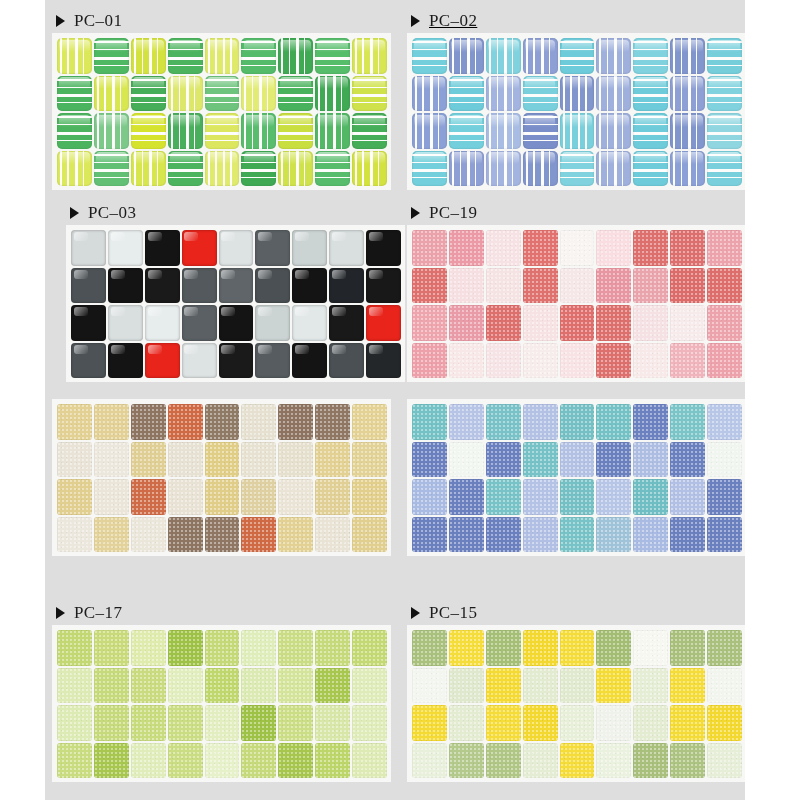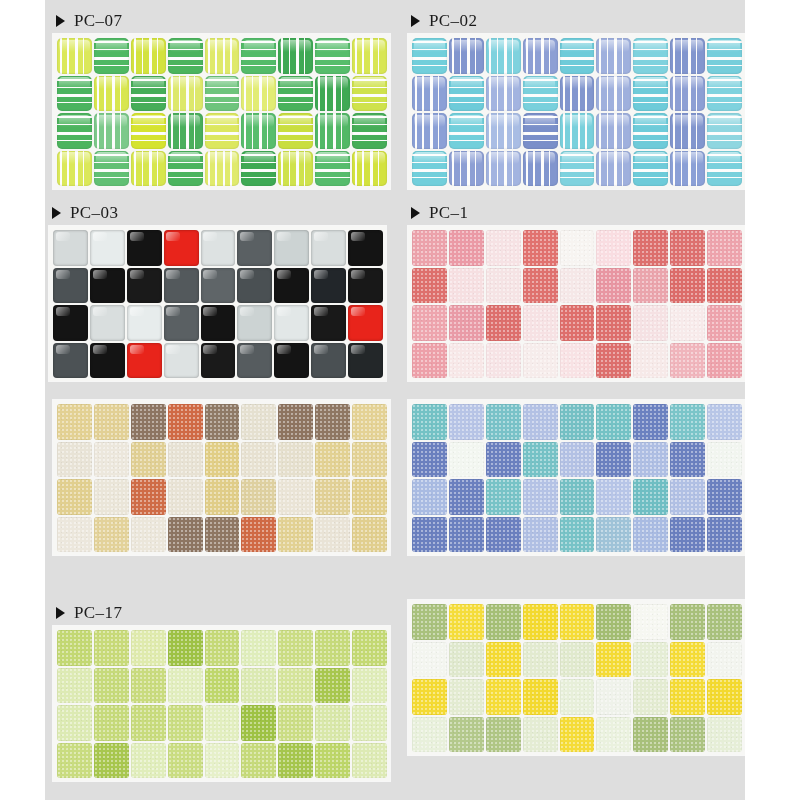--- a/index.html
+++ b/index.html
@@ -62,21 +62,21 @@
     border-radius:3px;pointer-events:none;
   }
 </style>
 </head>
 <body>
 
 <div id="sheet">
     <div class="panel" style="left: 8px; top: 8px; width: 337px;">
       <div class="panel-label">
         <span class="tri"></span>
-        <span>PC–07</span>
+        <span>PC–01</span>
       </div>
       <div class="grid-wrap" style="height: 155px;">
         <div class="grid" style="grid-template-columns: repeat(9, 1fr); grid-template-rows: repeat(4, 1fr); height: 100%;">
           <div class="tile gloss" style="background: linear-gradient(to right, rgb(219, 232, 90) 0px, rgb(219, 232, 90) 8%, rgba(255, 255, 255, 0.72) 8%, rgba(255, 255, 255, 0.72) 14%, rgb(219, 232, 90) 14%, rgb(219, 232, 90) 30%, rgba(255, 255, 255, 0.72) 30%, rgba(255, 255, 255, 0.72) 34%, rgb(219, 232, 90) 34%, rgb(219, 232, 90) 52%, rgba(255, 255, 255, 0.72) 52%, rgba(255, 255, 255, 0.72) 60%, rgb(219, 232, 90) 60%, rgb(219, 232, 90) 74%, rgba(255, 255, 255, 0.72) 74%, rgba(255, 255, 255, 0.72) 78%, rgb(219, 232, 90) 78%, rgb(219, 232, 90) 100%);"></div>
           <div class="tile gloss" style="background: linear-gradient(rgb(79, 184, 99) 0px, rgb(79, 184, 99) 8%, rgba(255, 255, 255, 0.72) 8%, rgba(255, 255, 255, 0.72) 14%, rgb(79, 184, 99) 14%, rgb(79, 184, 99) 30%, rgba(255, 255, 255, 0.72) 30%, rgba(255, 255, 255, 0.72) 34%, rgb(79, 184, 99) 34%, rgb(79, 184, 99) 52%, rgba(255, 255, 255, 0.72) 52%, rgba(255, 255, 255, 0.72) 60%, rgb(79, 184, 99) 60%, rgb(79, 184, 99) 74%, rgba(255, 255, 255, 0.72) 74%, rgba(255, 255, 255, 0.72) 78%, rgb(79, 184, 99) 78%, rgb(79, 184, 99) 100%);"></div>
           <div class="tile gloss" style="background: linear-gradient(to right, rgb(211, 226, 63) 0px, rgb(211, 226, 63) 8%, rgba(255, 255, 255, 0.72) 8%, rgba(255, 255, 255, 0.72) 14%, rgb(211, 226, 63) 14%, rgb(211, 226, 63) 30%, rgba(255, 255, 255, 0.72) 30%, rgba(255, 255, 255, 0.72) 34%, rgb(211, 226, 63) 34%, rgb(211, 226, 63) 52%, rgba(255, 255, 255, 0.72) 52%, rgba(255, 255, 255, 0.72) 60%, rgb(211, 226, 63) 60%, rgb(211, 226, 63) 74%, rgba(255, 255, 255, 0.72) 74%, rgba(255, 255, 255, 0.72) 78%, rgb(211, 226, 63) 78%, rgb(211, 226, 63) 100%);"></div>
           <div class="tile gloss" style="background: linear-gradient(rgb(76, 180, 94) 0px, rgb(76, 180, 94) 8%, rgba(255, 255, 255, 0.72) 8%, rgba(255, 255, 255, 0.72) 14%, rgb(76, 180, 94) 14%, rgb(76, 180, 94) 30%, rgba(255, 255, 255, 0.72) 30%, rgba(255, 255, 255, 0.72) 34%, rgb(76, 180, 94) 34%, rgb(76, 180, 94) 52%, rgba(255, 255, 255, 0.72) 52%, rgba(255, 255, 255, 0.72) 60%, rgb(76, 180, 94) 60%, rgb(76, 180, 94) 74%, rgba(255, 255, 255, 0.72) 74%, rgba(255, 255, 255, 0.72) 78%, rgb(76, 180, 94) 78%, rgb(76, 180, 94) 100%);"></div>
           <div class="tile gloss" style="background: linear-gradient(to right, rgb(223, 233, 106) 0px, rgb(223, 233, 106) 8%, rgba(255, 255, 255, 0.72) 8%, rgba(255, 255, 255, 0.72) 14%, rgb(223, 233, 106) 14%, rgb(223, 233, 106) 30%, rgba(255, 255, 255, 0.72) 30%, rgba(255, 255, 255, 0.72) 34%, rgb(223, 233, 106) 34%, rgb(223, 233, 106) 52%, rgba(255, 255, 255, 0.72) 52%, rgba(255, 255, 255, 0.72) 60%, rgb(223, 233, 106) 60%, rgb(223, 233, 106) 74%, rgba(255, 255, 255, 0.72) 74%, rgba(255, 255, 255, 0.72) 78%, rgb(223, 233, 106) 78%, rgb(223, 233, 106) 100%);"></div>
           <div class="tile gloss" style="background: linear-gradient(rgb(83, 187, 105) 0px, rgb(83, 187, 105) 8%, rgba(255, 255, 255, 0.72) 8%, rgba(255, 255, 255, 0.72) 14%, rgb(83, 187, 105) 14%, rgb(83, 187, 105) 30%, rgba(255, 255, 255, 0.72) 30%, rgba(255, 255, 255, 0.72) 34%, rgb(83, 187, 105) 34%, rgb(83, 187, 105) 52%, rgba(255, 255, 255, 0.72) 52%, rgba(255, 255, 255, 0.72) 60%, rgb(83, 187, 105) 60%, rgb(83, 187, 105) 74%, rgba(255, 255, 255, 0.72) 74%, rgba(255, 255, 255, 0.72) 78%, rgb(83, 187, 105) 78%, rgb(83, 187, 105) 100%);"></div>
           <div class="tile gloss" style="background: linear-gradient(to right, rgb(63, 169, 84) 0px, rgb(63, 169, 84) 8%, rgba(255, 255, 255, 0.72) 8%, rgba(255, 255, 255, 0.72) 14%, rgb(63, 169, 84) 14%, rgb(63, 169, 84) 30%, rgba(255, 255, 255, 0.72) 30%, rgba(255, 255, 255, 0.72) 34%, rgb(63, 169, 84) 34%, rgb(63, 169, 84) 52%, rgba(255, 255, 255, 0.72) 52%, rgba(255, 255, 255, 0.72) 60%, rgb(63, 169, 84) 60%, rgb(63, 169, 84) 74%, rgba(255, 255, 255, 0.72) 74%, rgba(255, 255, 255, 0.72) 78%, rgb(63, 169, 84) 78%, rgb(63, 169, 84) 100%);"></div>
@@ -105,21 +105,21 @@
           <div class="tile gloss" style="background: linear-gradient(to right, rgb(215, 230, 77) 0px, rgb(215, 230, 77) 8%, rgba(255, 255, 255, 0.72) 8%, rgba(255, 255, 255, 0.72) 14%, rgb(215, 230, 77) 14%, rgb(215, 230, 77) 30%, rgba(255, 255, 255, 0.72) 30%, rgba(255, 255, 255, 0.72) 34%, rgb(215, 230, 77) 34%, rgb(215, 230, 77) 52%, rgba(255, 255, 255, 0.72) 52%, rgba(255, 255, 255, 0.72) 60%, rgb(215, 230, 77) 60%, rgb(215, 230, 77) 74%, rgba(255, 255, 255, 0.72) 74%, rgba(255, 255, 255, 0.72) 78%, rgb(215, 230, 77) 78%, rgb(215, 230, 77) 100%);"></div>
           <div class="tile gloss" style="background: linear-gradient(rgb(76, 180, 94) 0px, rgb(76, 180, 94) 8%, rgba(255, 255, 255, 0.72) 8%, rgba(255, 255, 255, 0.72) 14%, rgb(76, 180, 94) 14%, rgb(76, 180, 94) 30%, rgba(255, 255, 255, 0.72) 30%, rgba(255, 255, 255, 0.72) 34%, rgb(76, 180, 94) 34%, rgb(76, 180, 94) 52%, rgba(255, 255, 255, 0.72) 52%, rgba(255, 255, 255, 0.72) 60%, rgb(76, 180, 94) 60%, rgb(76, 180, 94) 74%, rgba(255, 255, 255, 0.72) 74%, rgba(255, 255, 255, 0.72) 78%, rgb(76, 180, 94) 78%, rgb(76, 180, 94) 100%);"></div>
           <div class="tile gloss" style="background: linear-gradient(to right, rgb(224, 234, 109) 0px, rgb(224, 234, 109) 8%, rgba(255, 255, 255, 0.72) 8%, rgba(255, 255, 255, 0.72) 14%, rgb(224, 234, 109) 14%, rgb(224, 234, 109) 30%, rgba(255, 255, 255, 0.72) 30%, rgba(255, 255, 255, 0.72) 34%, rgb(224, 234, 109) 34%, rgb(224, 234, 109) 52%, rgba(255, 255, 255, 0.72) 52%, rgba(255, 255, 255, 0.72) 60%, rgb(224, 234, 109) 60%, rgb(224, 234, 109) 74%, rgba(255, 255, 255, 0.72) 74%, rgba(255, 255, 255, 0.72) 78%, rgb(224, 234, 109) 78%, rgb(224, 234, 109) 100%);"></div>
           <div class="tile gloss" style="background: linear-gradient(rgb(63, 169, 84) 0px, rgb(63, 169, 84) 8%, rgba(255, 255, 255, 0.72) 8%, rgba(255, 255, 255, 0.72) 14%, rgb(63, 169, 84) 14%, rgb(63, 169, 84) 30%, rgba(255, 255, 255, 0.72) 30%, rgba(255, 255, 255, 0.72) 34%, rgb(63, 169, 84) 34%, rgb(63, 169, 84) 52%, rgba(255, 255, 255, 0.72) 52%, rgba(255, 255, 255, 0.72) 60%, rgb(63, 169, 84) 60%, rgb(63, 169, 84) 74%, rgba(255, 255, 255, 0.72) 74%, rgba(255, 255, 255, 0.72) 78%, rgb(63, 169, 84) 78%, rgb(63, 169, 84) 100%);"></div>
           <div class="tile gloss" style="background: linear-gradient(to right, rgb(207, 226, 76) 0px, rgb(207, 226, 76) 8%, rgba(255, 255, 255, 0.72) 8%, rgba(255, 255, 255, 0.72) 14%, rgb(207, 226, 76) 14%, rgb(207, 226, 76) 30%, rgba(255, 255, 255, 0.72) 30%, rgba(255, 255, 255, 0.72) 34%, rgb(207, 226, 76) 34%, rgb(207, 226, 76) 52%, rgba(255, 255, 255, 0.72) 52%, rgba(255, 255, 255, 0.72) 60%, rgb(207, 226, 76) 60%, rgb(207, 226, 76) 74%, rgba(255, 255, 255, 0.72) 74%, rgba(255, 255, 255, 0.72) 78%, rgb(207, 226, 76) 78%, rgb(207, 226, 76) 100%);"></div>
           <div class="tile gloss" style="background: linear-gradient(rgb(87, 188, 108) 0px, rgb(87, 188, 108) 8%, rgba(255, 255, 255, 0.72) 8%, rgba(255, 255, 255, 0.72) 14%, rgb(87, 188, 108) 14%, rgb(87, 188, 108) 30%, rgba(255, 255, 255, 0.72) 30%, rgba(255, 255, 255, 0.72) 34%, rgb(87, 188, 108) 34%, rgb(87, 188, 108) 52%, rgba(255, 255, 255, 0.72) 52%, rgba(255, 255, 255, 0.72) 60%, rgb(87, 188, 108) 60%, rgb(87, 188, 108) 74%, rgba(255, 255, 255, 0.72) 74%, rgba(255, 255, 255, 0.72) 78%, rgb(87, 188, 108) 78%, rgb(87, 188, 108) 100%);"></div>
           <div class="tile gloss" style="background: linear-gradient(to right, rgb(211, 226, 63) 0px, rgb(211, 226, 63) 8%, rgba(255, 255, 255, 0.72) 8%, rgba(255, 255, 255, 0.72) 14%, rgb(211, 226, 63) 14%, rgb(211, 226, 63) 30%, rgba(255, 255, 255, 0.72) 30%, rgba(255, 255, 255, 0.72) 34%, rgb(211, 226, 63) 34%, rgb(211, 226, 63) 52%, rgba(255, 255, 255, 0.72) 52%, rgba(255, 255, 255, 0.72) 60%, rgb(211, 226, 63) 60%, rgb(211, 226, 63) 74%, rgba(255, 255, 255, 0.72) 74%, rgba(255, 255, 255, 0.72) 78%, rgb(211, 226, 63) 78%, rgb(211, 226, 63) 100%);"></div>
         </div>
       </div>
     </div>
-    <div class="panel" style="left: 363px; top: 8px; width: 337px;">
+    <div class="panel" style="left: 363px; top: 8px; width: 337px; text-decoration: underline;">
       <div class="panel-label">
         <span class="tri"></span>
         <span>PC–02</span>
       </div>
       <div class="grid-wrap" style="height: 155px;">
         <div class="grid" style="grid-template-columns: repeat(9, 1fr); grid-template-rows: repeat(4, 1fr); height: 100%;">
           <div class="tile gloss" style="background: linear-gradient(rgb(114, 207, 219) 0px, rgb(114, 207, 219) 8%, rgba(255, 255, 255, 0.72) 8%, rgba(255, 255, 255, 0.72) 14%, rgb(114, 207, 219) 14%, rgb(114, 207, 219) 30%, rgba(255, 255, 255, 0.72) 30%, rgba(255, 255, 255, 0.72) 34%, rgb(114, 207, 219) 34%, rgb(114, 207, 219) 52%, rgba(255, 255, 255, 0.72) 52%, rgba(255, 255, 255, 0.72) 60%, rgb(114, 207, 219) 60%, rgb(114, 207, 219) 74%, rgba(255, 255, 255, 0.72) 74%, rgba(255, 255, 255, 0.72) 78%, rgb(114, 207, 219) 78%, rgb(114, 207, 219) 100%);"></div>
           <div class="tile gloss" style="background: linear-gradient(to right, rgb(130, 150, 206) 0px, rgb(130, 150, 206) 8%, rgba(255, 255, 255, 0.72) 8%, rgba(255, 255, 255, 0.72) 14%, rgb(130, 150, 206) 14%, rgb(130, 150, 206) 30%, rgba(255, 255, 255, 0.72) 30%, rgba(255, 255, 255, 0.72) 34%, rgb(130, 150, 206) 34%, rgb(130, 150, 206) 52%, rgba(255, 255, 255, 0.72) 52%, rgba(255, 255, 255, 0.72) 60%, rgb(130, 150, 206) 60%, rgb(130, 150, 206) 74%, rgba(255, 255, 255, 0.72) 74%, rgba(255, 255, 255, 0.72) 78%, rgb(130, 150, 206) 78%, rgb(130, 150, 206) 100%);"></div>
           <div class="tile gloss" style="background: linear-gradient(to right, rgb(127, 210, 222) 0px, rgb(127, 210, 222) 8%, rgba(255, 255, 255, 0.72) 8%, rgba(255, 255, 255, 0.72) 14%, rgb(127, 210, 222) 14%, rgb(127, 210, 222) 30%, rgba(255, 255, 255, 0.72) 30%, rgba(255, 255, 255, 0.72) 34%, rgb(127, 210, 222) 34%, rgb(127, 210, 222) 52%, rgba(255, 255, 255, 0.72) 52%, rgba(255, 255, 255, 0.72) 60%, rgb(127, 210, 222) 60%, rgb(127, 210, 222) 74%, rgba(255, 255, 255, 0.72) 74%, rgba(255, 255, 255, 0.72) 78%, rgb(127, 210, 222) 78%, rgb(127, 210, 222) 100%);"></div>
           <div class="tile gloss" style="background: linear-gradient(to right, rgb(141, 159, 212) 0px, rgb(141, 159, 212) 8%, rgba(255, 255, 255, 0.72) 8%, rgba(255, 255, 255, 0.72) 14%, rgb(141, 159, 212) 14%, rgb(141, 159, 212) 30%, rgba(255, 255, 255, 0.72) 30%, rgba(255, 255, 255, 0.72) 34%, rgb(141, 159, 212) 34%, rgb(141, 159, 212) 52%, rgba(255, 255, 255, 0.72) 52%, rgba(255, 255, 255, 0.72) 60%, rgb(141, 159, 212) 60%, rgb(141, 159, 212) 74%, rgba(255, 255, 255, 0.72) 74%, rgba(255, 255, 255, 0.72) 78%, rgb(141, 159, 212) 78%, rgb(141, 159, 212) 100%);"></div>
@@ -151,21 +151,21 @@
           <div class="tile gloss" style="background: linear-gradient(to right, rgb(163, 180, 224) 0px, rgb(163, 180, 224) 8%, rgba(255, 255, 255, 0.72) 8%, rgba(255, 255, 255, 0.72) 14%, rgb(163, 180, 224) 14%, rgb(163, 180, 224) 30%, rgba(255, 255, 255, 0.72) 30%, rgba(255, 255, 255, 0.72) 34%, rgb(163, 180, 224) 34%, rgb(163, 180, 224) 52%, rgba(255, 255, 255, 0.72) 52%, rgba(255, 255, 255, 0.72) 60%, rgb(163, 180, 224) 60%, rgb(163, 180, 224) 74%, rgba(255, 255, 255, 0.72) 74%, rgba(255, 255, 255, 0.72) 78%, rgb(163, 180, 224) 78%, rgb(163, 180, 224) 100%);"></div>
           <div class="tile gloss" style="background: linear-gradient(to right, rgb(130, 150, 206) 0px, rgb(130, 150, 206) 8%, rgba(255, 255, 255, 0.72) 8%, rgba(255, 255, 255, 0.72) 14%, rgb(130, 150, 206) 14%, rgb(130, 150, 206) 30%, rgba(255, 255, 255, 0.72) 30%, rgba(255, 255, 255, 0.72) 34%, rgb(130, 150, 206) 34%, rgb(130, 150, 206) 52%, rgba(255, 255, 255, 0.72) 52%, rgba(255, 255, 255, 0.72) 60%, rgb(130, 150, 206) 60%, rgb(130, 150, 206) 74%, rgba(255, 255, 255, 0.72) 74%, rgba(255, 255, 255, 0.72) 78%, rgb(130, 150, 206) 78%, rgb(130, 150, 206) 100%);"></div>
           <div class="tile gloss" style="background: linear-gradient(rgb(127, 210, 222) 0px, rgb(127, 210, 222) 8%, rgba(255, 255, 255, 0.72) 8%, rgba(255, 255, 255, 0.72) 14%, rgb(127, 210, 222) 14%, rgb(127, 210, 222) 30%, rgba(255, 255, 255, 0.72) 30%, rgba(255, 255, 255, 0.72) 34%, rgb(127, 210, 222) 34%, rgb(127, 210, 222) 52%, rgba(255, 255, 255, 0.72) 52%, rgba(255, 255, 255, 0.72) 60%, rgb(127, 210, 222) 60%, rgb(127, 210, 222) 74%, rgba(255, 255, 255, 0.72) 74%, rgba(255, 255, 255, 0.72) 78%, rgb(127, 210, 222) 78%, rgb(127, 210, 222) 100%);"></div>
           <div class="tile gloss" style="background: linear-gradient(to right, rgb(159, 176, 221) 0px, rgb(159, 176, 221) 8%, rgba(255, 255, 255, 0.72) 8%, rgba(255, 255, 255, 0.72) 14%, rgb(159, 176, 221) 14%, rgb(159, 176, 221) 30%, rgba(255, 255, 255, 0.72) 30%, rgba(255, 255, 255, 0.72) 34%, rgb(159, 176, 221) 34%, rgb(159, 176, 221) 52%, rgba(255, 255, 255, 0.72) 52%, rgba(255, 255, 255, 0.72) 60%, rgb(159, 176, 221) 60%, rgb(159, 176, 221) 74%, rgba(255, 255, 255, 0.72) 74%, rgba(255, 255, 255, 0.72) 78%, rgb(159, 176, 221) 78%, rgb(159, 176, 221) 100%);"></div>
           <div class="tile gloss" style="background: linear-gradient(rgb(110, 203, 217) 0px, rgb(110, 203, 217) 8%, rgba(255, 255, 255, 0.72) 8%, rgba(255, 255, 255, 0.72) 14%, rgb(110, 203, 217) 14%, rgb(110, 203, 217) 30%, rgba(255, 255, 255, 0.72) 30%, rgba(255, 255, 255, 0.72) 34%, rgb(110, 203, 217) 34%, rgb(110, 203, 217) 52%, rgba(255, 255, 255, 0.72) 52%, rgba(255, 255, 255, 0.72) 60%, rgb(110, 203, 217) 60%, rgb(110, 203, 217) 74%, rgba(255, 255, 255, 0.72) 74%, rgba(255, 255, 255, 0.72) 78%, rgb(110, 203, 217) 78%, rgb(110, 203, 217) 100%);"></div>
           <div class="tile gloss" style="background: linear-gradient(to right, rgb(139, 160, 214) 0px, rgb(139, 160, 214) 8%, rgba(255, 255, 255, 0.72) 8%, rgba(255, 255, 255, 0.72) 14%, rgb(139, 160, 214) 14%, rgb(139, 160, 214) 30%, rgba(255, 255, 255, 0.72) 30%, rgba(255, 255, 255, 0.72) 34%, rgb(139, 160, 214) 34%, rgb(139, 160, 214) 52%, rgba(255, 255, 255, 0.72) 52%, rgba(255, 255, 255, 0.72) 60%, rgb(139, 160, 214) 60%, rgb(139, 160, 214) 74%, rgba(255, 255, 255, 0.72) 74%, rgba(255, 255, 255, 0.72) 78%, rgb(139, 160, 214) 78%, rgb(139, 160, 214) 100%);"></div>
           <div class="tile gloss" style="background: linear-gradient(rgb(121, 208, 220) 0px, rgb(121, 208, 220) 8%, rgba(255, 255, 255, 0.72) 8%, rgba(255, 255, 255, 0.72) 14%, rgb(121, 208, 220) 14%, rgb(121, 208, 220) 30%, rgba(255, 255, 255, 0.72) 30%, rgba(255, 255, 255, 0.72) 34%, rgb(121, 208, 220) 34%, rgb(121, 208, 220) 52%, rgba(255, 255, 255, 0.72) 52%, rgba(255, 255, 255, 0.72) 60%, rgb(121, 208, 220) 60%, rgb(121, 208, 220) 74%, rgba(255, 255, 255, 0.72) 74%, rgba(255, 255, 255, 0.72) 78%, rgb(121, 208, 220) 78%, rgb(121, 208, 220) 100%);"></div>
         </div>
       </div>
     </div>
-    <div class="panel" style="left: 4px; top: 200px; width: 337px;">
+    <div class="panel" style="left: 22px; top: 200px; width: 337px;">
       <div class="panel-label">
         <span class="tri"></span>
         <span>PC–03</span>
       </div>
       <div class="grid-wrap" style="height: 155px;">
         <div class="grid" style="grid-template-columns: repeat(9, 1fr); grid-template-rows: repeat(4, 1fr); height: 100%;">
           <div class="tile glass" style="background: rgb(213, 218, 218);"></div>
           <div class="tile glass" style="background: rgb(231, 236, 236);"></div>
           <div class="tile glass" style="background: rgb(20, 20, 20);"></div>
           <div class="tile glass" style="background: rgb(232, 36, 27);"></div>
@@ -200,21 +200,21 @@
           <div class="tile glass" style="background: rgb(86, 92, 95);"></div>
           <div class="tile glass" style="background: rgb(20, 20, 20);"></div>
           <div class="tile glass" style="background: rgb(74, 80, 83);"></div>
           <div class="tile glass" style="background: rgb(35, 39, 41);"></div>
         </div>
       </div>
     </div>
     <div class="panel" style="left: 363px; top: 200px; width: 337px;">
       <div class="panel-label">
         <span class="tri"></span>
-        <span>PC–1</span>
+        <span>PC–19</span>
       </div>
       <div class="grid-wrap" style="height: 155px;">
         <div class="grid" style="grid-template-columns: repeat(9, 1fr); grid-template-rows: repeat(4, 1fr); height: 100%;">
           <div class="tile matte" style="background: rgb(236, 162, 171);"></div>
           <div class="tile matte" style="background: rgb(235, 154, 166);"></div>
           <div class="tile matte" style="background: rgb(246, 226, 228);"></div>
           <div class="tile matte" style="background: rgb(225, 114, 111);"></div>
           <div class="tile matte" style="background: rgb(247, 244, 241);"></div>
           <div class="tile matte" style="background: rgb(249, 221, 225);"></div>
           <div class="tile matte" style="background: rgb(221, 111, 109);"></div>
@@ -374,20 +374,24 @@
           <div class="tile matte" style="background: rgb(202, 221, 130);"></div>
           <div class="tile matte" style="background: rgb(230, 240, 201);"></div>
           <div class="tile matte" style="background: rgb(198, 218, 123);"></div>
           <div class="tile matte" style="background: rgb(166, 198, 77);"></div>
           <div class="tile matte" style="background: rgb(189, 214, 105);"></div>
           <div class="tile matte" style="background: rgb(221, 234, 180);"></div>
         </div>
       </div>
     </div>
     <div class="panel" style="left: 363px; top: 600px; width: 337px;">
+      <div class="panel-label">
+        <span class="tri"></span>
+        <span>PC–15</span>
+      </div>
       <div class="grid-wrap" style="height: 155px;">
         <div class="grid" style="grid-template-columns: repeat(9, 1fr); grid-template-rows: repeat(4, 1fr); height: 100%;">
           <div class="tile matte" style="background: rgb(169, 193, 125);"></div>
           <div class="tile matte" style="background: rgb(245, 221, 60);"></div>
           <div class="tile matte" style="background: rgb(165, 191, 118);"></div>
           <div class="tile matte" style="background: rgb(243, 217, 47);"></div>
           <div class="tile matte" style="background: rgb(245, 220, 56);"></div>
           <div class="tile matte" style="background: rgb(163, 189, 114);"></div>
           <div class="tile matte" style="background: rgb(246, 247, 241);"></div>
           <div class="tile matte" style="background: rgb(168, 192, 123);"></div>

